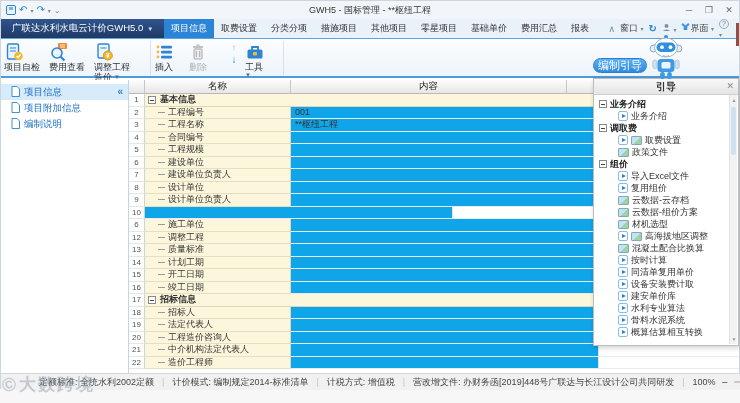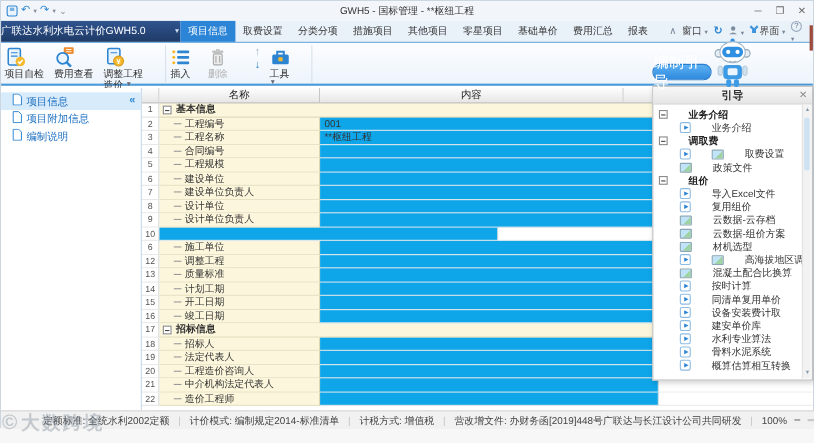--- a/index.html
+++ b/index.html
@@ -13,21 +13,21 @@
   .qico{font-size:10px;color:#2d85d2;line-height:1}
   .saveico{width:10px;height:10px;border:1px solid #2d85d2;background:#eaf4fc;border-radius:2px;position:relative}
   .saveico::after{content:"";position:absolute;left:2px;top:1px;right:2px;height:3px;background:#2d85d2;opacity:.6}
   .mini-caret{font-size:6px;color:#889}
   .title-center{position:absolute;left:0;right:0;text-align:center;font-size:9px;color:#333}
   .winctl{margin-left:auto;display:flex;z-index:2}
   .winbtn{width:20px;text-align:center;font-size:9px;color:#666;line-height:18px}
 
   
   #tabrow{height:20px;background:#e9f1f9;display:flex;align-items:stretch;border-bottom:1px solid #5ea4dc;position:relative}
-  .appmenu{width:163px;background:linear-gradient(#30548f,#1e3a66);color:#fff;font-size:9.5px;display:flex;align-items:center;justify-content:space-between;gap:4px;flex:none}
+  .appmenu{width:163px;background:linear-gradient(#30548f,#1e3a66);color:#fff;font-size:9.5px;display:flex;align-items:center;justify-content:center;gap:4px;flex:none}
   .appmenu .car{font-size:6px;color:#cfe0f5}
   #tabs{display:flex}
   .tab{padding:0 7px;font-size:9px;display:flex;align-items:center;color:#333;white-space:nowrap}
   .tab.active{background:#2b84d6;color:#fff}
   .tabctrl{margin-left:auto;display:flex;align-items:center;gap:5px;padding-right:10px;font-size:9px;color:#444;white-space:nowrap}
   .tc-caret{font-size:6px;color:#789}
   .refresh{color:#2d85d2;font-weight:bold;font-size:10px}
   .helpc{width:10px;height:10px;border:1px solid #9ab;border-radius:50%;font-size:7px;color:#678;display:flex;align-items:center;justify-content:center}
   .uico{width:9px;height:9px;display:inline-block}
 
@@ -37,21 +37,21 @@
   .rbtn{display:flex;flex-direction:column;align-items:flex-start;width:45px;font-size:9px;color:#333;padding-top:1px;line-height:1.15}
   .rbtn .ricon{height:21px;display:flex;align-items:center}
   .rbtn .lbl2{display:flex;align-items:center;gap:2px}
   .rbtn.disabled{color:#b3b3b3}
   .rsep{width:1px;background:#d8e2ec;margin:2px 1px;height:34px}
   .arrcol{display:flex;flex-direction:column;justify-content:center;gap:2px;width:22px;align-items:center;padding-top:3px}
   .arr{font-size:10px;line-height:1;font-weight:bold}
   .arr.up{color:#a7b6c4}.arr.dn{color:#2d85d2}
   .caret{font-size:6px;color:#667}
 
-  #guidebtn{position:absolute;left:592px;top:57px;width:54px;height:15px;border-radius:8px;background:linear-gradient(#5cb0f2,#2f8ade);color:#fff;font-size:14px;display:flex;align-items:center;justify-content:center;z-index:8;border:1px solid #2b7fce}
+  #guidebtn{position:absolute;left:592px;top:57px;width:54px;height:15px;border-radius:8px;background:linear-gradient(#5cb0f2,#2f8ade);color:#fff;font-size:11px;display:flex;align-items:center;justify-content:center;z-index:8;border:1px solid #2b7fce}
   #robot{position:absolute;left:645px;top:33px;z-index:9}
   #redstrip{position:absolute;right:0;top:22px;width:3px;height:23px;background:#9c4a3c;z-index:6}
 
   
   #content{position:absolute;top:79px;left:0;right:0;height:293px;display:flex;background:#fff}
   #sidebar{width:128px;border-right:1px solid #c3d5e4;background:#fff;position:relative;padding-top:4px;flex:none}
   .sitem{height:16px;display:flex;align-items:center;gap:4px;padding-left:10px;font-size:9.5px;color:#1b6fc1;white-space:nowrap}
   .sitem.sel{background:#d8ebfa}
   #collapsebtn{position:absolute;right:5px;top:7px;color:#2d85d2;font-size:10px;font-weight:bold;line-height:1}
 
@@ -68,21 +68,21 @@
   .grow.sel{box-shadow:inset 0 0 0 1px #6f6f6f}
   .dash{width:7px;height:1px;background:#9a9a9a;flex:none}
   .minusbox{width:8px;height:8px;border:1px solid #8a8a8a;background:#fff;position:relative;flex:none}
   .minusbox::after{content:"";position:absolute;left:1px;right:1px;top:3px;border-top:1px solid #444}
 
   
   #guide{position:absolute;left:592px;top:77px;width:146px;height:268px;background:#fff;border:1px solid #bdbdbd;box-shadow:1px 2px 5px rgba(0,0,0,.18);z-index:5}
   .ghdr{height:16px;background:linear-gradient(#f8f8f8,#e5e5e5);border-bottom:1px solid #cfcfcf;display:flex;align-items:center;justify-content:center;position:relative;font-size:10px;font-weight:bold;color:#333}
   .gclose{position:absolute;right:4px;top:0;color:#888;font-size:9px;line-height:15px}
   .gtree{position:absolute;top:16px;bottom:1px;left:1px;right:9px;overflow:hidden;padding-top:3px}
-  .trow{height:12px;display:flex;align-items:center;font-size:9px;gap:19px;white-space:nowrap;overflow:hidden}
+  .trow{height:12px;display:flex;align-items:center;font-size:9px;gap:3px;white-space:nowrap;overflow:hidden}
   .trow.g{padding-left:4px;font-weight:bold;color:#222}
   .trow.i{padding-left:23px;color:#333}
   .ic-play{width:10px;height:10px;border:1px solid #8cbbe4;background:#fff;border-radius:2px;position:relative;flex:none}
   .ic-play::after{content:"";position:absolute;left:3px;top:2px;border-left:4px solid #2d85d2;border-top:2.5px solid transparent;border-bottom:2.5px solid transparent}
   .ic-img{width:11px;height:9px;border:1px solid #8aa5b5;background:linear-gradient(135deg,#bfe3f7 55%,#9fd3a4 55%);border-radius:1px;flex:none}
   .gscroll{position:absolute;right:1px;top:16px;bottom:1px;width:8px;background:#f2f2f2;border-left:1px solid #e2e2e2}
   .gthumb{position:absolute;top:12px;left:1px;width:5px;height:48px;background:#cfe2f2;border-radius:2px}
   .gsarr{position:absolute;left:0;width:8px;text-align:center;font-size:5px;color:#89a;line-height:10px}
   .gsarr.up{top:0}.gsarr.dn{bottom:0}
 

